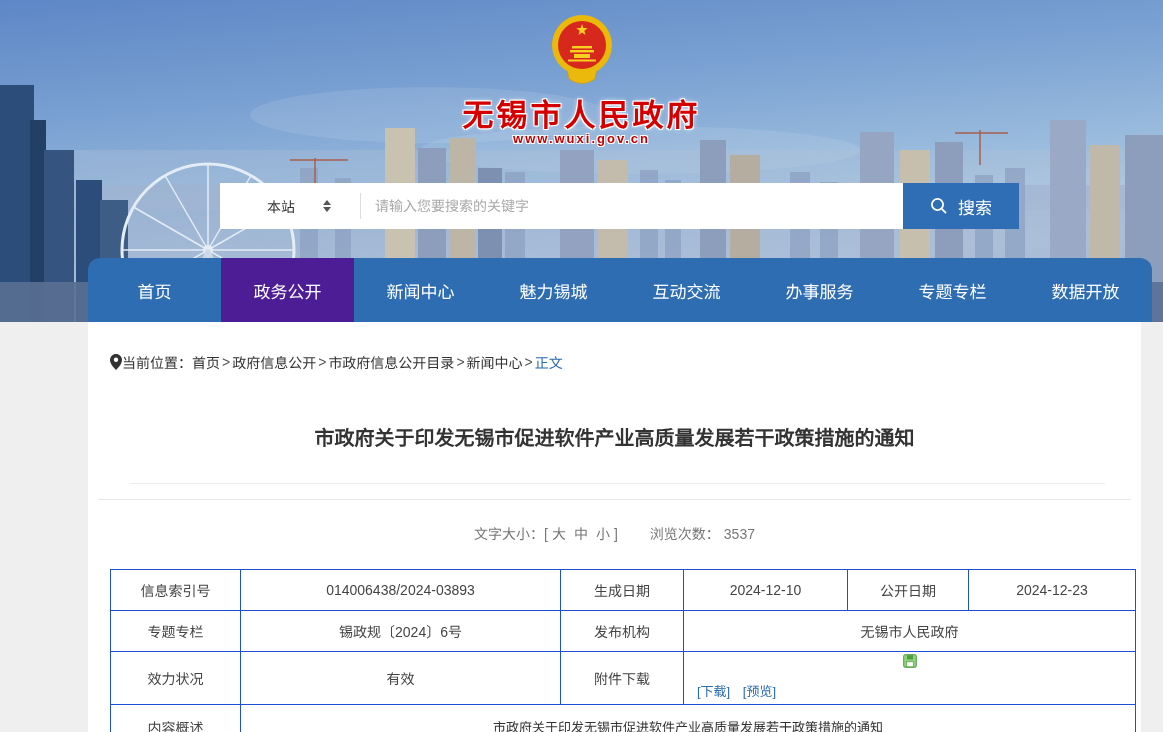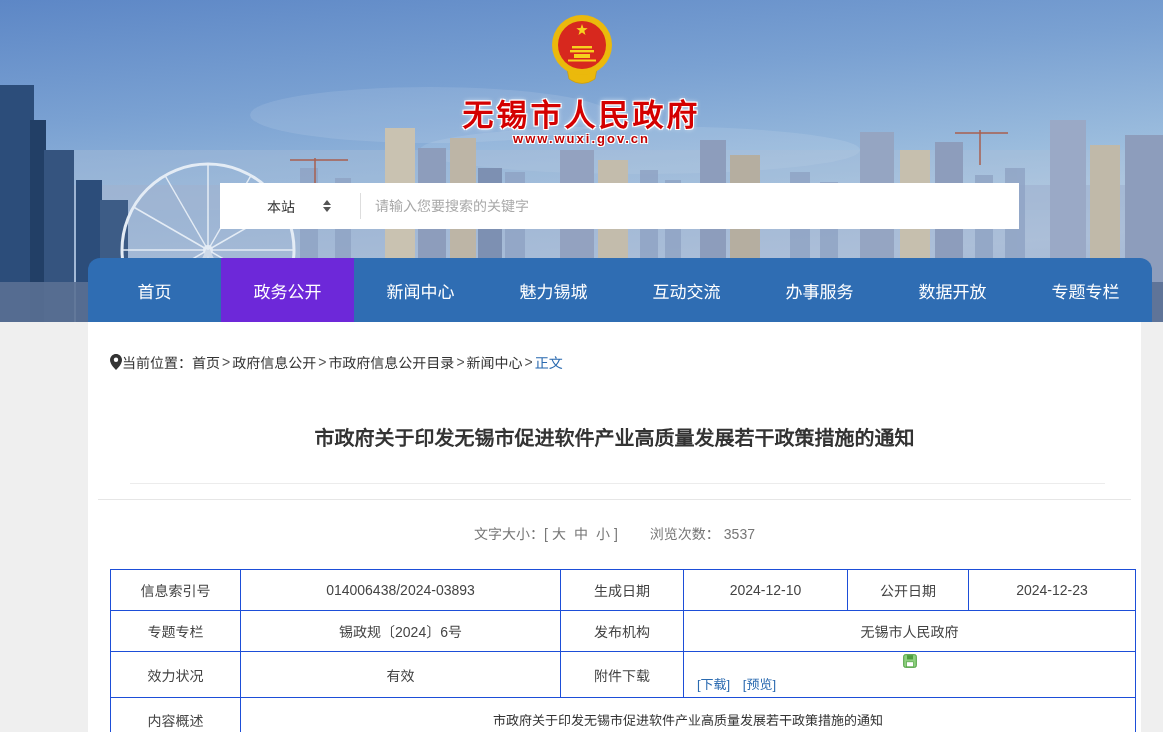--- a/index.html
+++ b/index.html
@@ -58,21 +58,21 @@
 
   
   .main-nav {
     position:absolute; left:88px; bottom:0; width:1064px; height:64px;
     background:#2f6db3; border-radius:12px 12px 0 0; display:flex;
   }
   .nav-item {
     flex:1; display:flex; align-items:center; justify-content:center;
     color:#fff; font-size:17px; text-decoration:none; cursor:pointer;
   }
-  .nav-item.active { background:#6d28d9; }
+  .nav-item.active { background:#4c1d95; }
   .main-nav .nav-item:first-child { border-radius:12px 0 0 0; }
   .main-nav .nav-item:last-child { border-radius:0 12px 0 0; }
 
   
   .content {
     margin-left:88px; width:1053px; background:#fff; min-height:410px; padding-bottom:2px;
   }
   .breadcrumb {
     padding:30px 0 0 22px; font-size:14px; color:#333;
     display:flex; align-items:center; gap:0;
@@ -102,21 +102,21 @@
   }
   table.info-table td {
     border:1px solid #1d4ed8; text-align:center; height:41px; padding:2px 6px;
   }
   table.info-table tr.row4 td { height:44px; }
   td.left { text-align:left; padding-left:12px; }
   tr.row4 td.left { font-size:13px; color:#333; }
   .attach-cell { padding:2px 0 4px 0 !important; vertical-align:middle; }
   .attach-icon-row { text-align:center; height:17px; line-height:17px; }
   .attach-icon-row svg { vertical-align:top; cursor:pointer; }
-  .attach-links { text-align:left; padding-left:13px; font-size:13px; margin-top:3px; }
+  .attach-links { text-align:left; padding-left:13px; font-size:13px; margin-top:10px; }
   .attach-links a { color:#2a6ab0; text-decoration:none; margin-right:9px; cursor:pointer; }
 </style>
 </head>
 <body>
 
 <div class="hero">
   <svg class="skyline" viewBox="0 0 1163 322" preserveAspectRatio="none">
 
     <ellipse cx="430" cy="115" rx="180" ry="28" fill="#ffffff" opacity="0.10"></ellipse>
     <ellipse cx="640" cy="150" rx="220" ry="24" fill="#ffffff" opacity="0.10"></ellipse>
@@ -218,31 +218,38 @@
   <div class="search-bar">
     <div class="search-scope">
       <span>本站</span>
       <span class="scope-arrows">
           <i class="up"></i>
           <i class="down"></i>
         </span>
     </div>
     <span class="search-divider"></span>
     <input class="search-input" type="text" placeholder="请输入您要搜索的关键字" style="">
+    <button class="search-button">
+      <svg width="18" height="18" viewBox="0 0 18 18">
+        <circle cx="7.5" cy="7.5" r="5.6" fill="none" stroke="#fff" stroke-width="1.8"></circle>
+        <line x1="11.8" y1="11.8" x2="16" y2="16" stroke="#fff" stroke-width="1.8"></line>
+      </svg>
+      <span>搜索</span>
+    </button>
   </div>
 
   <nav class="main-nav">
     <a class="nav-item">首页</a>
     <a class="nav-item active">政务公开</a>
     <a class="nav-item">新闻中心</a>
     <a class="nav-item">魅力锡城</a>
     <a class="nav-item">互动交流</a>
     <a class="nav-item">办事服务</a>
+    <a class="nav-item">专题专栏</a>
     <a class="nav-item">数据开放</a>
-    <a class="nav-item">专题专栏</a>
   </nav>
 </div>
 
 <div class="content">
 
   <div class="breadcrumb">
     <svg class="pin" viewBox="0 0 12 16">
       <path d="M6,0 C2.7,0 0,2.7 0,6 C0,10.5 6,16 6,16 C6,16 12,10.5 12,6 C12,2.7 9.3,0 6,0 Z" fill="#333"></path>
       <circle cx="6" cy="5.8" r="2.2" fill="#fff"></circle>
     </svg>

